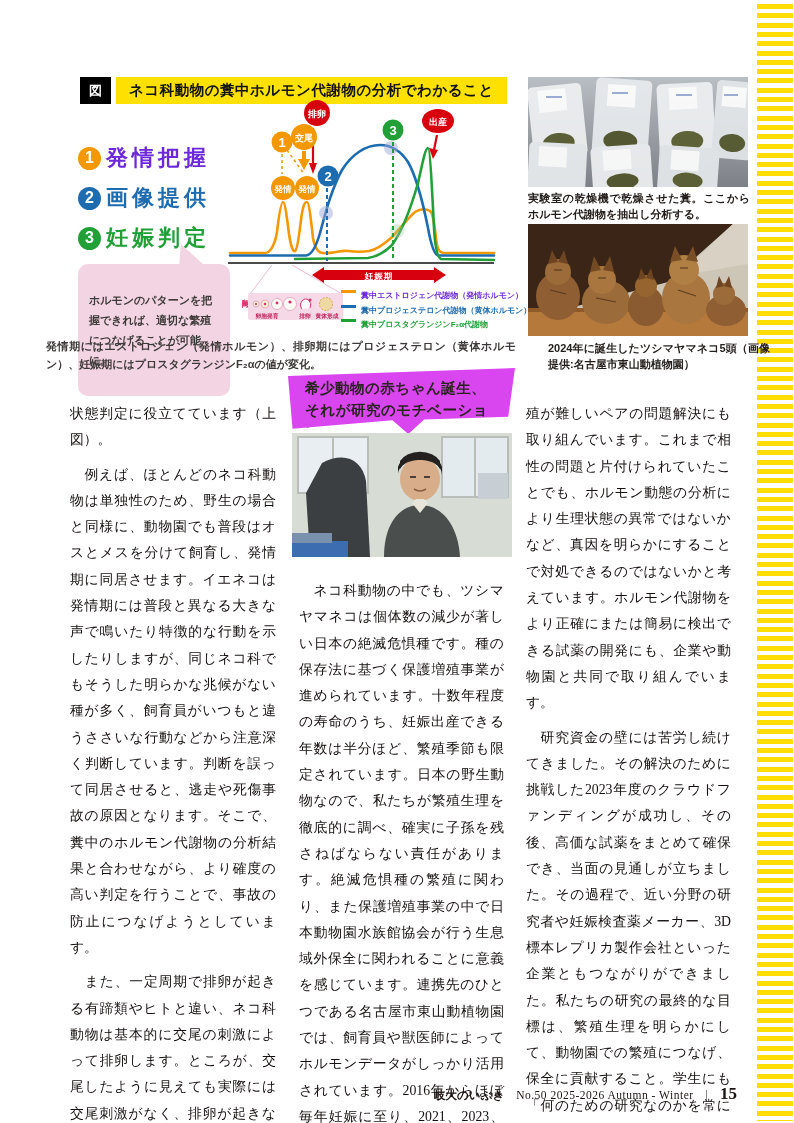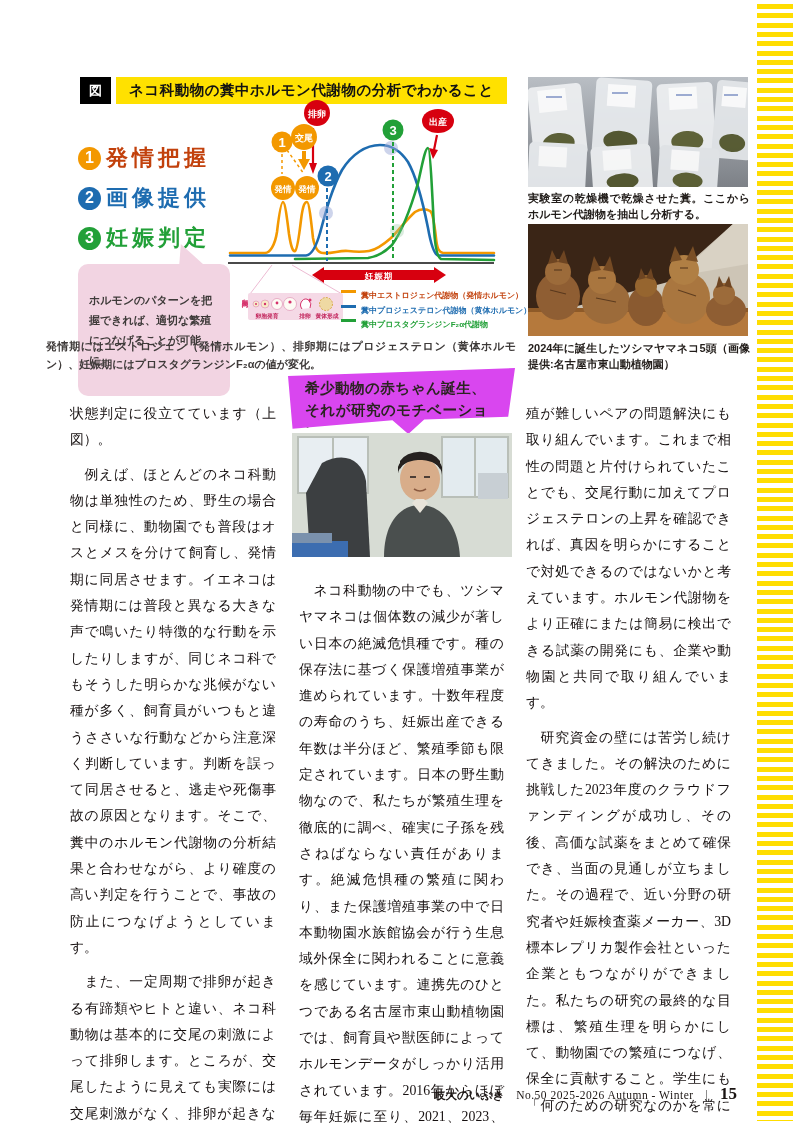--- a/index.html
+++ b/index.html
@@ -17,21 +17,21 @@
   
   .fig-header { position:absolute; left:80px; top:77px; display:flex; align-items:stretch; }
   .fig-tag { background:#000; color:#fff; font-weight:bold; font-size:13px; padding:4px 9px; margin-right:5px; display:flex; align-items:center; }
   .fig-title { background:#FFE100; color:#121212; font-weight:bold; font-size:14.5px; letter-spacing:.5px; padding:4px 13px; display:flex; align-items:center; }
   
   .kp { position:absolute; left:78px; top:143px; }
   .kp-row { display:flex; align-items:center; margin-bottom:10px; }
   .kp-circle { width:23px; height:23px; border-radius:50%; color:#fff; font-weight:bold; font-size:16px;
     display:flex; align-items:center; justify-content:center; margin-right:5px; }
   .kp-label { font-weight:bold; font-size:22px; letter-spacing:4px; }
-  .c-orange { background:#F39800; } .t-orange { color:#c2410c; }
+  .c-orange { background:#F39800; } .t-orange { color:#6d28d9; }
   .c-blue   { background:#1E6CB0; } .t-blue   { color:#1E6CB0; }
   .c-green  { background:#22A038; } .t-green  { color:#22A038; }
   
   .chart { position:absolute; left:220px; top:98px; width:292px; height:236px; }
   .chart text { font-family:"Liberation Sans", sans-serif; }
   .mk   { font-size:9px;  font-weight:bold; fill:#fff; text-anchor:middle; }
   .mk2  { font-size:8.5px;font-weight:bold; fill:#fff; text-anchor:middle; }
   .num  { font-size:13px; font-weight:bold; fill:#fff; text-anchor:middle; }
   .ins  { font-size:5.8px;font-weight:bold; fill:#C2255C; text-anchor:middle; }
   .preg { font-size:8.5px;font-weight:bold; fill:#fff; text-anchor:middle; letter-spacing:1px; }
@@ -54,21 +54,21 @@
     color:#3E3A39; line-height:18px; text-align:justify; }
   
   .photo { position:absolute; overflow:hidden; }
   .photo svg { display:block; width:100%; height:100%; }
   .photo1 { left:528px; top:77px;  width:220px; height:110px; }
   .photo2 { left:528px; top:224px; width:220px; height:112px; }
   .photo3 { left:292px; top:433px; width:220px; height:124px; }
   .photo-caption { position:absolute; width:222px; font-size:11px; font-weight:bold; line-height:16px;
     color:#221d1a; text-align:justify; }
   .cap1 { left:528px; top:190px; }
-  .cap2 { left:528px; top:340px; }
+  .cap2 { left:548px; top:340px; }
   
   .bubble { position:absolute; left:288px; top:368px; width:227px; height:66px; background:#d946ef;
     clip-path:polygon(0% 12%, 100% 0%, 97% 74%, 60% 78%, 53% 100%, 46% 79%, 2% 92%); }
   .bubble-inner { padding:9px 0 0 17px; font-family:"Liberation Serif","DejaVu Serif",serif;
     font-weight:bold; font-size:14.5px; line-height:22px; color:#2a2420; letter-spacing:.5px; }
   .bubble-inner span { display:block; }
   
   .col { position:absolute; font-family:"Liberation Serif","DejaVu Serif",serif; font-size:13.8px;
     line-height:26.3px; text-align:justify; color:#161010; }
   .col p { margin:8px; }
@@ -333,21 +333,21 @@
   <div class="col col1">
     <p>状態判定に役立てています（上図）。</p>
     <p>　例えば、ほとんどのネコ科動物は単独性のため、野生の場合と同様に、動物園でも普段はオスとメスを分けて飼育し、発情期に同居させます。イエネコは発情期には普段と異なる大きな声で鳴いたり特徴的な行動を示したりしますが、同じネコ科でもそうした明らかな兆候がない種が多く、飼育員がいつもと違うささいな行動などから注意深く判断しています。判断を誤って同居させると、逃走や死傷事故の原因となります。そこで、糞中のホルモン代謝物の分析結果と合わせながら、より確度の高い判定を行うことで、事故の防止につなげようとしています。</p>
     <p>　また、一定周期で排卵が起きる有蹄類やヒトと違い、ネコ科動物は基本的に交尾の刺激によって排卵します。ところが、交尾したように見えても実際には交尾刺激がなく、排卵が起きないことがあります。交尾行動に加えてプロジェステロンの上昇を確認できれば、交尾があった可能性の証拠となり、動物園は妊娠判定へと段階を進められます。逆に上昇していなければ、排卵していないため次の発情期に再びペアリングを行う判断ができるのです。</p>
   </div>
   <div class="col col2">
     <p>　ネコ科動物の中でも、ツシマヤマネコは個体数の減少が著しい日本の絶滅危惧種です。種の保存法に基づく保護増殖事業が進められています。十数年程度の寿命のうち、妊娠出産できる年数は半分ほど、繁殖季節も限定されています。日本の野生動物なので、私たちが繁殖生理を徹底的に調べ、確実に子孫を残さねばならない責任があります。絶滅危惧種の繁殖に関わり、また保護増殖事業の中で日本動物園水族館協会が行う生息域外保全に関われることに意義を感じています。連携先のひとつである名古屋市東山動植物園では、飼育員や獣医師によってホルモンデータがしっかり活用されています。2016年からほぼ毎年妊娠に至り、2021、2023、2024年には赤ちゃんが無事誕生し成育しています。</p>
 
   </div>
   <div class="col col3">
-    <p>殖が難しいペアの問題解決にも取り組んでいます。これまで相性の問題と片付けられていたことでも、交尾行動に加えてプロジェステロンの上昇を確認できれば、真因を明らかにすることで対処できるのではないかと考えています。ホルモン代謝物をより正確にまたは簡易に検出できる試薬の開発にも、企業や動物園と共同で取り組んでいます。</p>
+    <p>殖が難しいペアの問題解決にも取り組んでいます。これまで相性の問題と片付けられていたことでも、ホルモン動態の分析により生理状態の異常ではないかなど、真因を明らかにすることで対処できるのではないかと考えています。ホルモン代謝物をより正確にまたは簡易に検出できる試薬の開発にも、企業や動物園と共同で取り組んでいます。</p>
     <p>　研究資金の壁には苦労し続けてきました。その解決のために挑戦した2023年度のクラウドファンディングが成功し、その後、高価な試薬をまとめて確保でき、当面の見通しが立ちました。その過程で、近い分野の研究者や妊娠検査薬メーカー、3D標本レプリカ製作会社といった企業ともつながりができました。私たちの研究の最終的な目標は、繁殖生理を明らかにして、動物園での繁殖につなげ、保全に貢献すること。学生にも「何のための研究なのかを常に意識する大切さ」を話しています。動物園で誕生した動物の子どもを見られる、ワクワクする光景に関われることが最大のモチベーションです。絶滅危惧種の域外保全に関わることができ、生物多様性保全に貢献できることをありがたいと思っています。</p>
   </div>
 
   <div class="footer">
     <span class="footer-journal">岐大のいぶき</span>
     <span class="footer-issue">No.50  2025-2026  Autumn - Winter</span>
     <span class="footer-sep">|</span>
     <span class="footer-page">15</span>
   </div>
 

